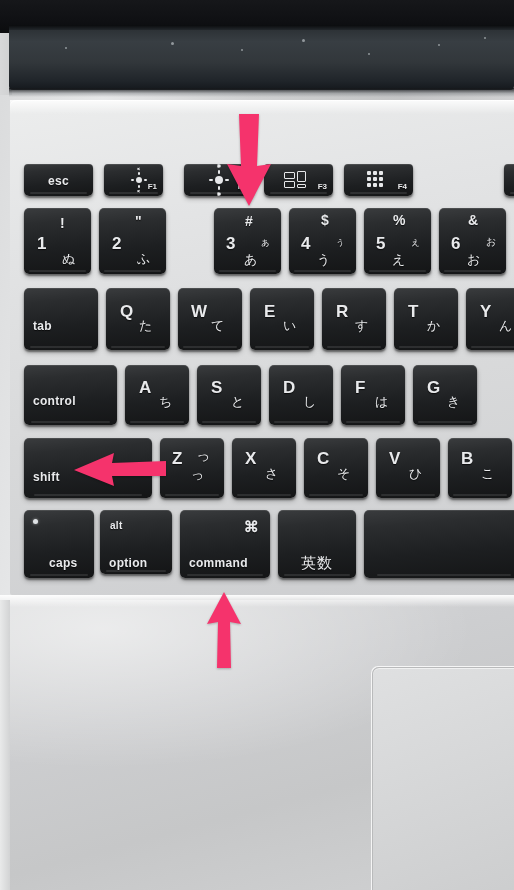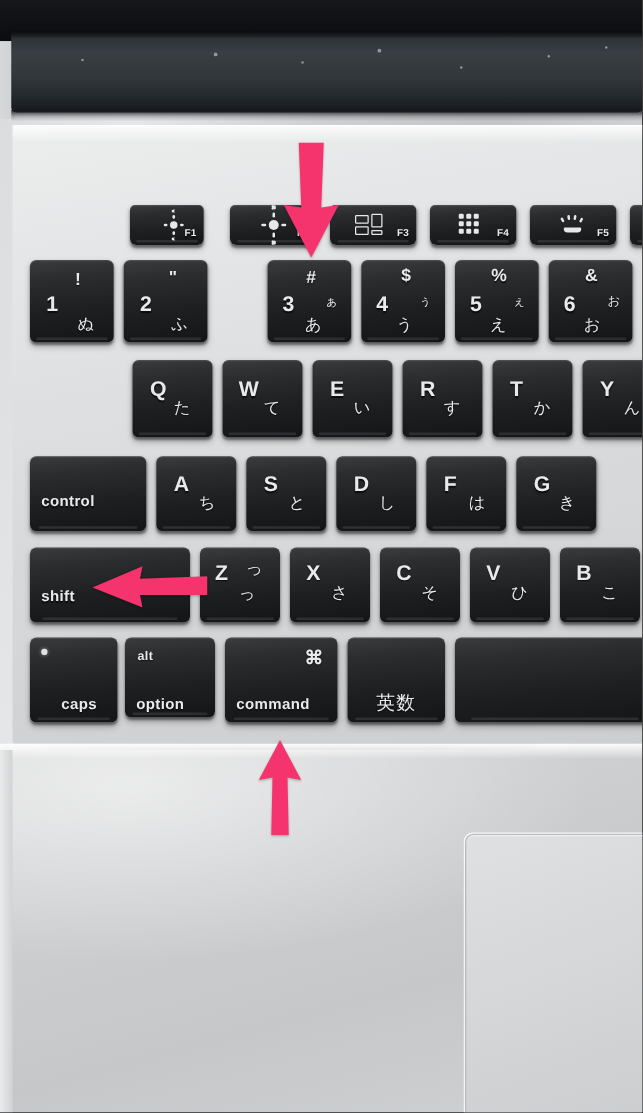--- a/index.html
+++ b/index.html
@@ -155,20 +155,23 @@
     <div class="speck" style="left:58%;top:18%;width:3px;height:3px;"></div>
     <div class="speck" style="left:71%;top:40%;width:2px;height:2px;"></div>
     <div class="speck" style="left:85%;top:26%;width:2px;height:2px;"></div>
     <div class="speck" style="left:11%;top:30%;width:2px;height:2px;"></div>
     <div class="speck" style="left:94%;top:14%;width:2px;height:2px;"></div>
   </div>
   <div class="hinge-shadow"></div>
 
   <div class="kb-well"></div>
 
+  <div class="key fkey" style="left:24px;top:164px;width:69px;height:32px;">
+    <div class="lbl word" style="top:11px;">esc</div>
+  </div>
 
   <div class="key fkey" style="left:104px;top:164px;width:59px;height:32px;">
     <div class="glyph sun" style="left:27px;top:8px;width:16px;height:16px;">
       <span class="core" style="width:6px;height:6px;"></span>
       <span class="ray" style="width:1.4px;height:3.4px;margin-left:-.7px;margin-top:-8px;"></span>
       <span class="ray" style="width:1.4px;height:3.4px;margin-left:-.7px;margin-top:4.6px;"></span>
       <span class="ray" style="width:3.4px;height:1.4px;margin-left:-8px;margin-top:-.7px;"></span>
       <span class="ray" style="width:3.4px;height:1.4px;margin-left:4.6px;margin-top:-.7px;"></span>
       <span class="ray" style="width:1.4px;height:3px;margin-left:-.7px;margin-top:-7px;transform:rotate(45deg) translate(-4px,-4px);"></span>
       <span class="ray" style="width:1.4px;height:3px;margin-left:-.7px;margin-top:-7px;transform:rotate(-45deg) translate(4px,-4px);"></span>
@@ -211,30 +214,20 @@
         <i></i>
         <i></i>
         <i></i>
         <i></i>
         <i></i>
         <i></i>
     </div>
     <div class="fk">F4</div>
   </div>
 
-  <div class="key fkey" style="left:424px;top:164px;width:69px;height:32px;">
-    <div class="glyph kbl" style="left:22px;top:8px;width:24px;height:16px;">
-      <span class="base"></span>
-      <span class="tick" style="left:3px;top:2px;transform:rotate(-28deg);"></span>
-      <span class="tick" style="left:8px;top:0px;transform:rotate(-8deg);"></span>
-      <span class="tick" style="left:13px;top:0px;transform:rotate(10deg);"></span>
-      <span class="tick" style="left:18px;top:2px;transform:rotate(28deg);"></span>
-    </div>
-    <div class="fk">F5</div>
-  </div>
 
   <div class="key fkey" style="left:504px;top:164px;width:69px;height:32px;"></div>
 
   <div class="key" style="left:24px;top:208px;width:67px;height:66px;">
     <div class="lbl sym" style="left:36px;top:8px;">!</div>
     <div class="lbl big" style="left:13px;top:27px;">1</div>
     <div class="lbl jp" style="left:38px;top:44px;">ぬ</div>
   </div>
 
   <div class="key" style="left:99px;top:208px;width:67px;height:66px;">
@@ -264,20 +257,23 @@
     <div class="lbl jp" style="left:28px;top:45px;">え</div>
   </div>
 
   <div class="key" style="left:439px;top:208px;width:67px;height:66px;">
     <div class="lbl sym" style="left:29px;top:5px;">&amp;</div>
     <div class="lbl big" style="left:12px;top:27px;">6</div>
     <div class="lbl jp" style="left:47px;top:29px;font-size:10px;">お</div>
     <div class="lbl jp" style="left:28px;top:45px;">お</div>
   </div>
 
+  <div class="key" style="left:24px;top:288px;width:74px;height:62px;">
+    <div class="lbl word-l" style="top:32px;">tab</div>
+  </div>
 
   <div class="key" style="left:106px;top:288px;width:64px;height:62px;">
     <div class="lbl big" style="left:14px;top:15px;">Q</div>
     <div class="lbl jp" style="left:33px;top:31px;">た</div>
   </div>
 
   <div class="key" style="left:178px;top:288px;width:64px;height:62px;">
     <div class="lbl big" style="left:13px;top:15px;">W</div>
     <div class="lbl jp" style="left:33px;top:31px;">て</div>
   </div>

